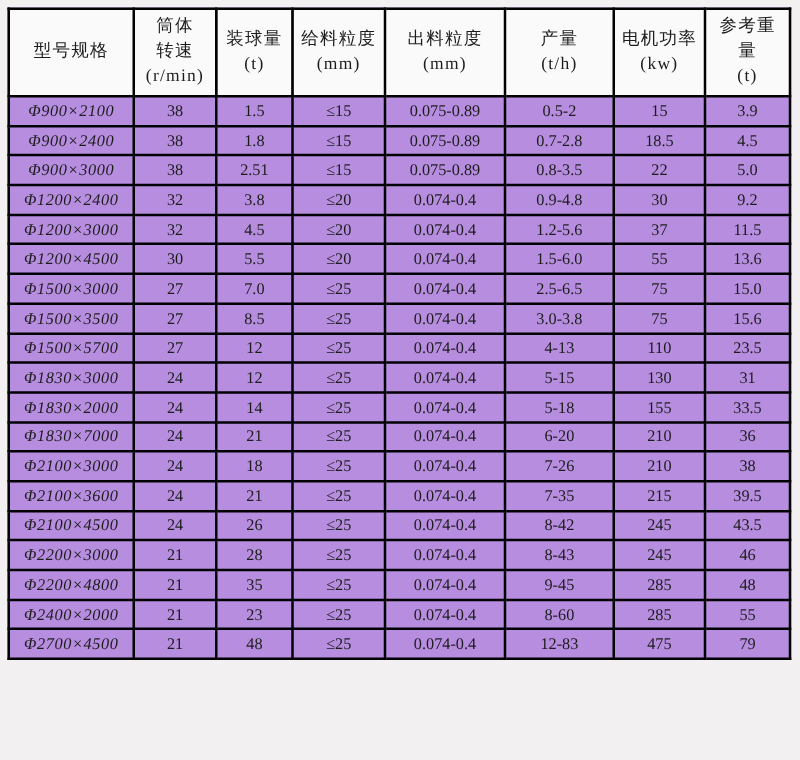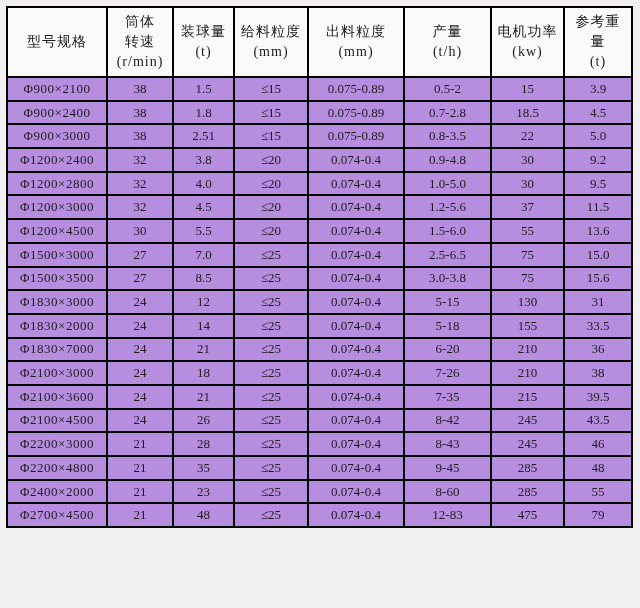--- a/index.html
+++ b/index.html
@@ -39,21 +39,21 @@
     line-height:1.45;
     letter-spacing:1px;
   }
   table.spec thead th .hline{display:block;}
   table.spec tbody td{
     background:var(--row-bg);
     height:21.7px;
     font-size:13px;
   }
   
-  table.spec tbody td:first-child{letter-spacing:0.5px;}
+  table.spec tbody td:first-child{letter-spacing:0.5px;font-style:italic;}
 </style>
 </head>
 <body>
 
 <div class="page">
   <table class="spec">
     <colgroup>
         <col style="width: 100px;">
         <col style="width: 66px;">
         <col style="width: 61px;">
@@ -135,30 +135,20 @@
           <td>Φ1200×2400</td>
           <td>32</td>
           <td>3.8</td>
           <td>≤20</td>
           <td>0.074-0.4</td>
           <td>0.9-4.8</td>
           <td>30</td>
           <td>9.2</td>
         </tr>
         <tr>
-          <td>Φ1200×2800</td>
-          <td>32</td>
-          <td>4.0</td>
-          <td>≤20</td>
-          <td>0.074-0.4</td>
-          <td>1.0-5.0</td>
-          <td>30</td>
-          <td>9.5</td>
-        </tr>
-        <tr>
           <td>Φ1200×3000</td>
           <td>32</td>
           <td>4.5</td>
           <td>≤20</td>
           <td>0.074-0.4</td>
           <td>1.2-5.6</td>
           <td>37</td>
           <td>11.5</td>
         </tr>
         <tr>
@@ -183,20 +173,30 @@
         </tr>
         <tr>
           <td>Φ1500×3500</td>
           <td>27</td>
           <td>8.5</td>
           <td>≤25</td>
           <td>0.074-0.4</td>
           <td>3.0-3.8</td>
           <td>75</td>
           <td>15.6</td>
+        </tr>
+        <tr>
+          <td>Φ1500×5700</td>
+          <td>27</td>
+          <td>12</td>
+          <td>≤25</td>
+          <td>0.074-0.4</td>
+          <td>4-13</td>
+          <td>110</td>
+          <td>23.5</td>
         </tr>
         <tr>
           <td>Φ1830×3000</td>
           <td>24</td>
           <td>12</td>
           <td>≤25</td>
           <td>0.074-0.4</td>
           <td>5-15</td>
           <td>130</td>
           <td>31</td>

